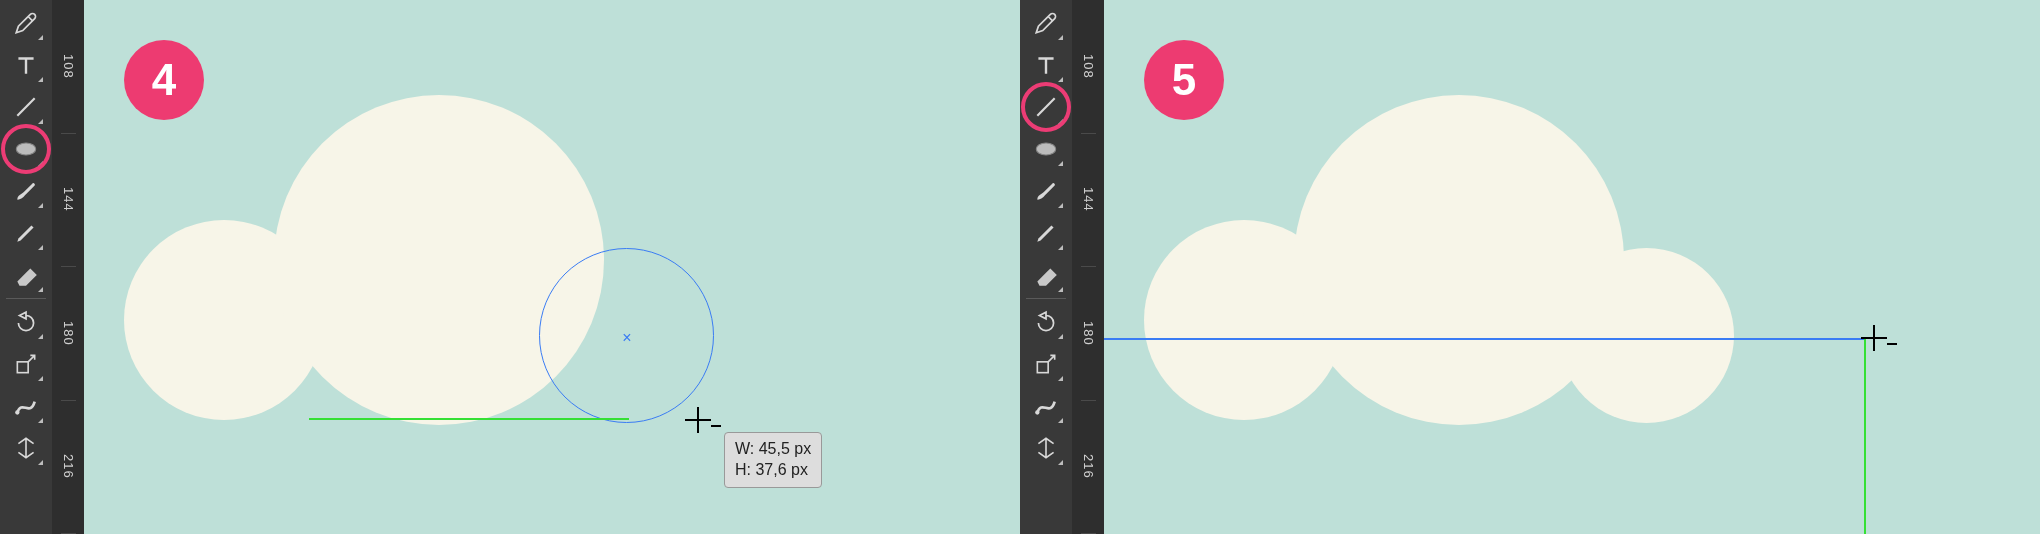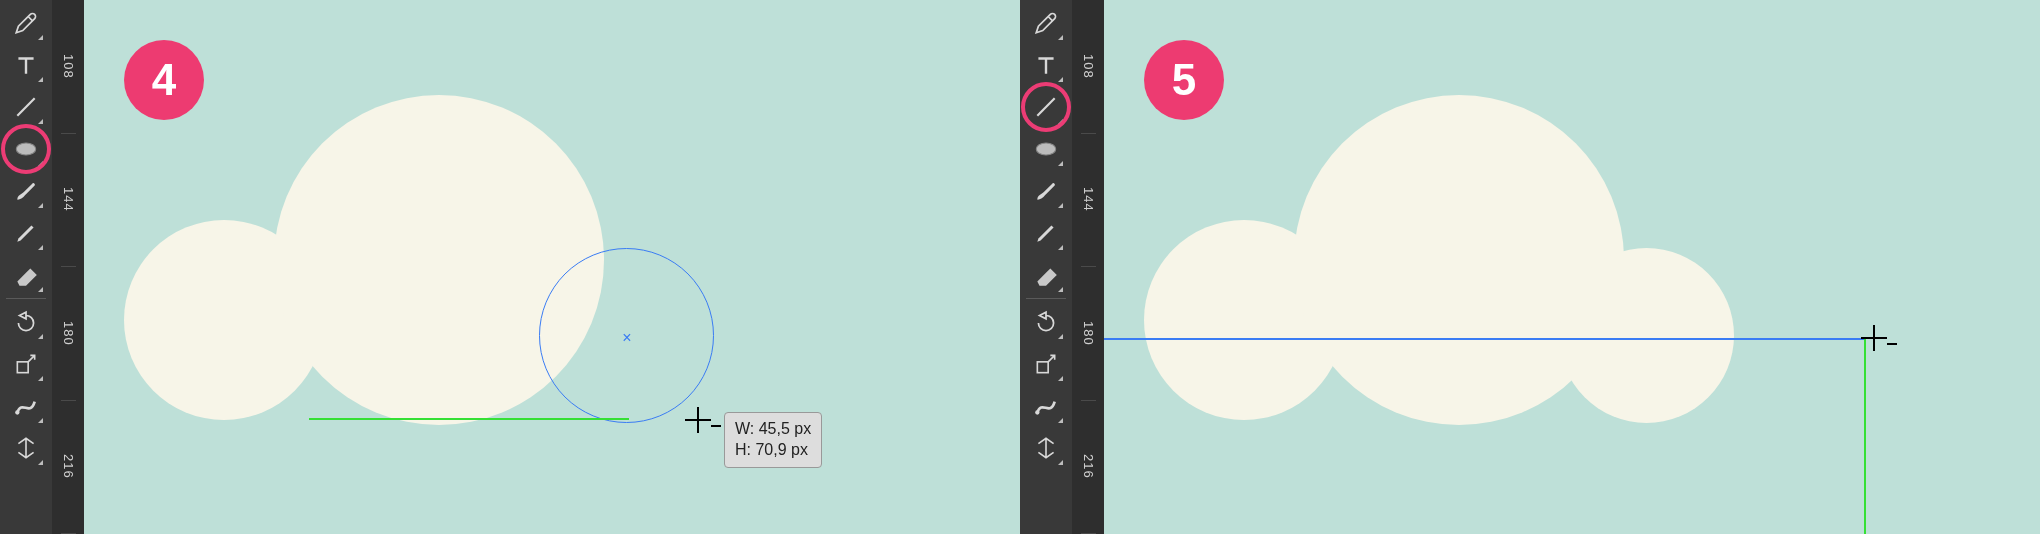--- a/index.html
+++ b/index.html
@@ -269,23 +269,23 @@
 
     <div class="blue-circle" style="left:455px; top:248px; width:175px; height:175px"></div>
     <div class="blue-x" style="left:543px; top:338px">×</div>
 
     <div class="guide-green-h" style="left:225px; top:418px; width:320px"></div>
 
     <div class="cursor-cross" style="left:614px; top:420px">
         <div class="dash"></div>
       </div>
 
-    <div class="tooltip" style="left:640px; top:412px">
+    <div class="tooltip" style="left:640px; top:432px">
       <div>W: 45,5 px</div>
-      <div>H: 70,9 px</div>
+      <div>H: 37,6 px</div>
     </div>
 
     <div class="badge">
         <span>4</span>
       </div>
   </div>
 </div>
 
 <div class="panel right">
   <div class="toolbar">

